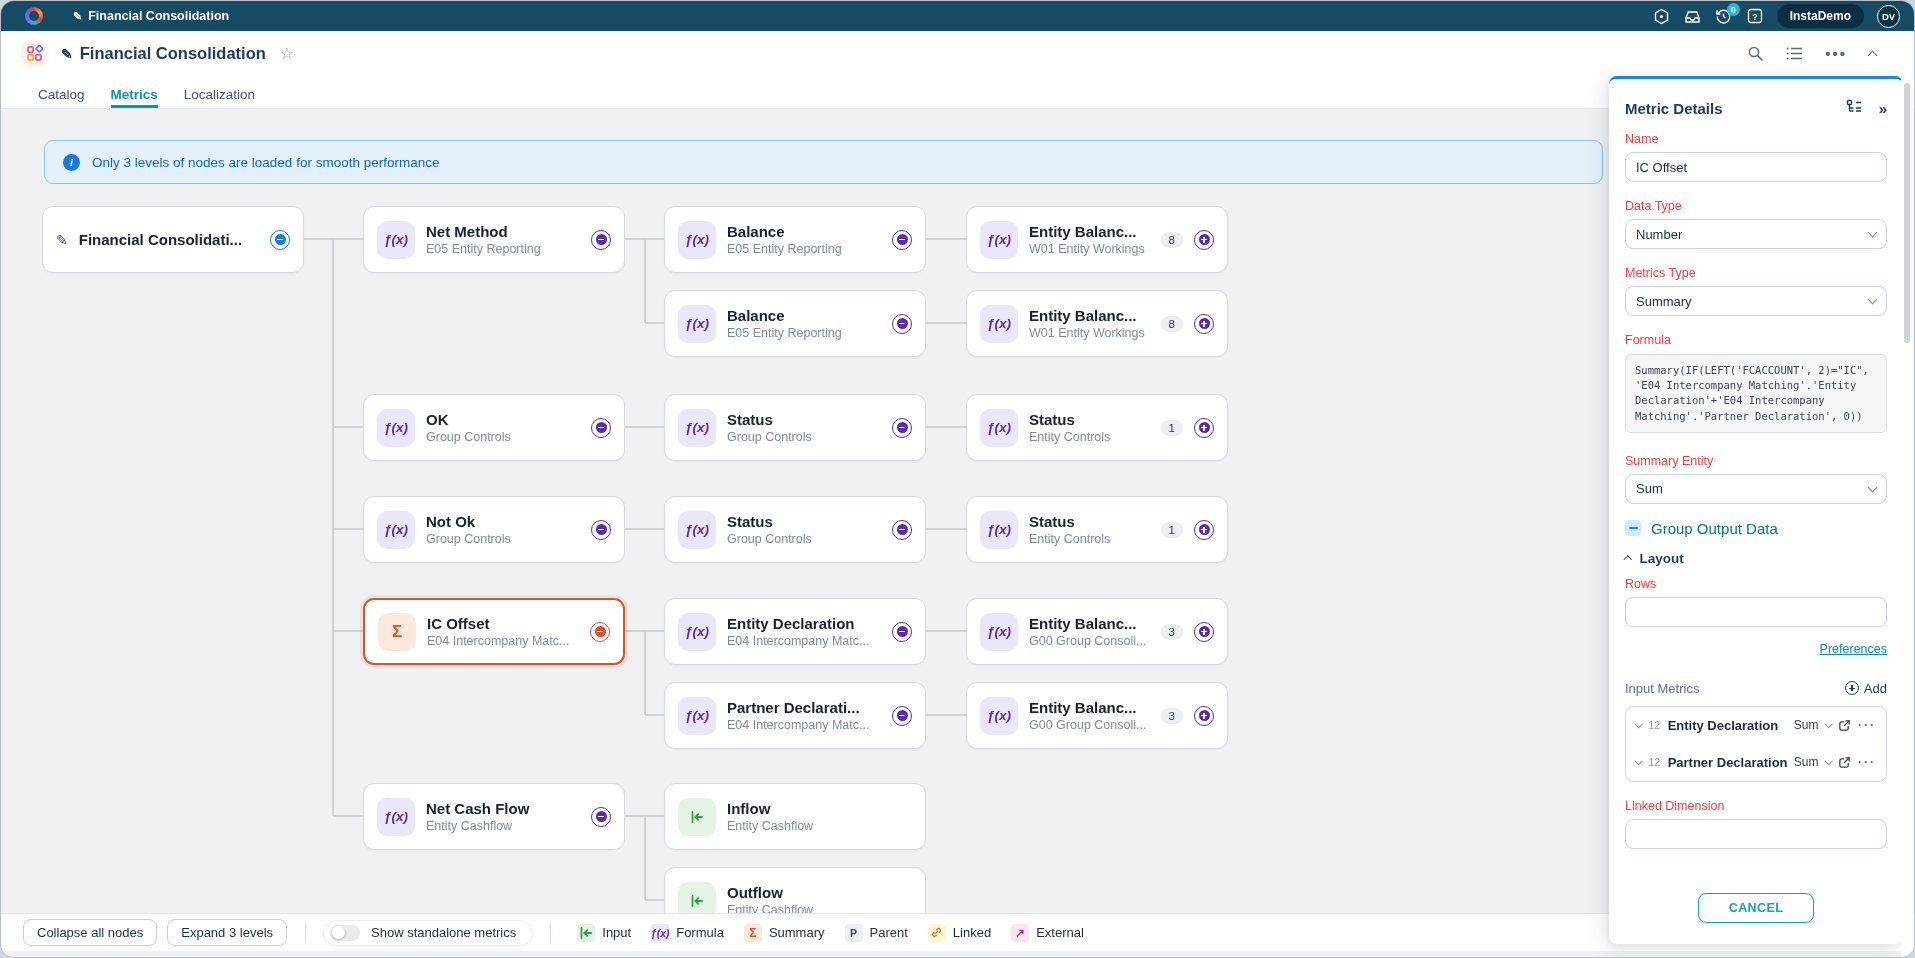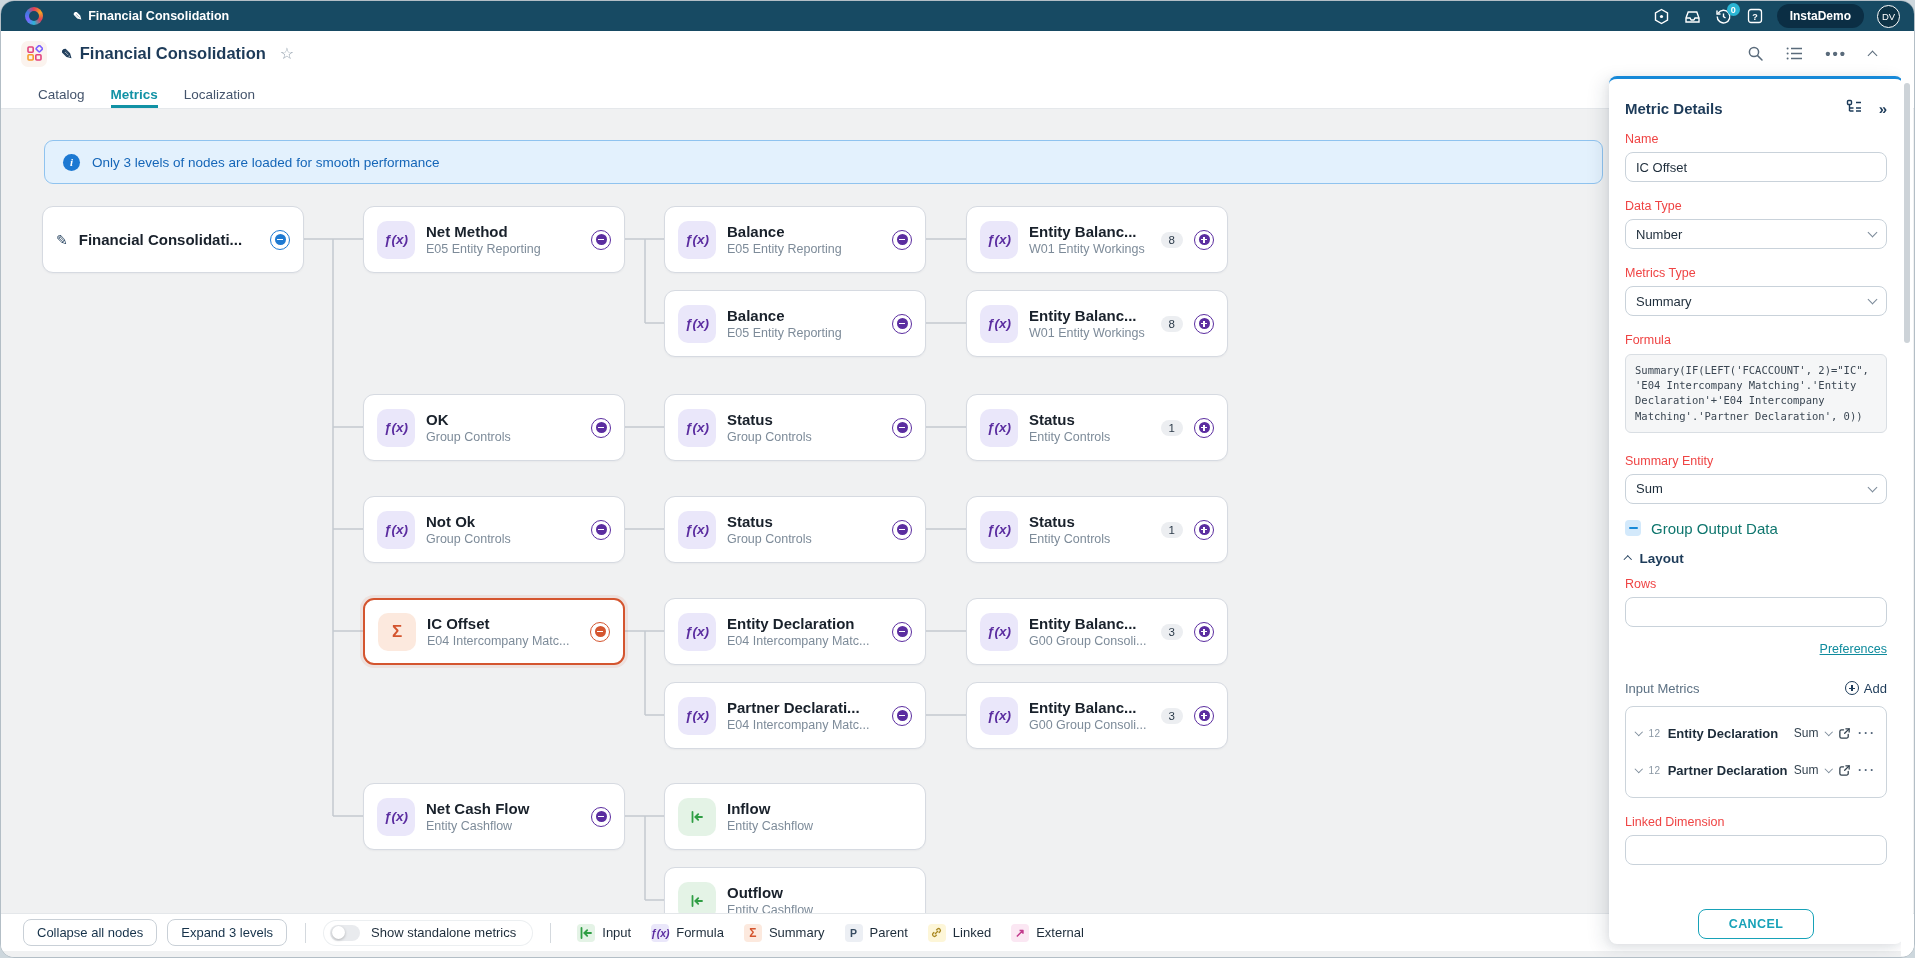--- a/index.html
+++ b/index.html
@@ -9,21 +9,21 @@
   
   .topbar { height:30px; background:#174a63; display:flex; align-items:center; color:#fff; padding:0 14px; }
   .logo { width:18px; height:18px; border-radius:50%; background:conic-gradient(#e23e57,#f5a623,#e23e57,#29b6d8,#7b61ff,#3f7ae0,#e23e57); position:relative; margin-left:10px; }
   .logo::after { content:""; position:absolute; inset:4px; border-radius:50%; background:#174a63; }
   .topbar-title { margin-left:30px; font-size:12.5px; font-weight:bold; display:flex; align-items:center; gap:6px; }
   .topbar-right { margin-left:auto; display:flex; align-items:center; gap:13px; }
   .tb-icon { width:18px; height:18px; display:flex; align-items:center; justify-content:center; color:#fff; position:relative; cursor:pointer; }
   .tb-icon svg { display:block; }
   .count-badge { position:absolute; top:-4px; right:-7px; background:#2ab5d4; color:#fff; font-size:9px; font-weight:bold; min-width:13px; height:13px; border-radius:7px; display:flex; align-items:center; justify-content:center; padding:0 3px; }
   .demo-pill { background:#0b2e44; border-radius:13px; padding:5px 13px; font-size:12px; font-weight:bold; cursor:pointer; }
-  .avatar { width:23px; height:23px; border-radius:50%; background:#0e3346; border:1.5px solid #fff; color:#fff; font-size:9.5px; font-weight:normal; display:flex; align-items:center; justify-content:center; cursor:pointer; }
+  .avatar { width:23px; height:23px; border-radius:50%; background:#0e3346; border:1.5px solid #fff; color:#fff; font-size:9.5px; font-weight:bold; display:flex; align-items:center; justify-content:center; cursor:pointer; }
 
   
   .header { height:45px; background:#fff; display:flex; align-items:center; padding:0 20px; }
   .app-chip { width:26px; height:26px; border-radius:7px; background:#fbf3ee; display:flex; align-items:center; justify-content:center; }
   .page-title { margin-left:14px; font-size:16.5px; font-weight:bold; color:#1d3b59; display:flex; align-items:center; gap:7px; }
   .star { margin-left:14px; color:#93a0ad; font-size:16px; cursor:pointer; }
   .header-right { margin-left:auto; display:flex; align-items:center; gap:22px; margin-right:18px; color:#5a6b7b; }
   .hicon { cursor:pointer; display:flex; align-items:center; }
 
   
@@ -95,21 +95,21 @@
   .section-label { font-size:13.5px; font-weight:bold; color:#1d3b59; }
   .pref-row { margin-top:12px; text-align:right; }
   .pref-link { font-size:12.5px; color:#0f8b9d; text-decoration:underline; cursor:pointer; }
   .im-header { margin-top:24px; display:flex; align-items:center; }
   .im-label { font-size:13px; color:#5b7083; }
   .add-btn { margin-left:auto; display:flex; align-items:center; gap:5px; font-size:13px; color:#1d3b59; cursor:pointer; }
   .plus-circ { width:14px; height:14px; border-radius:50%; border:1.4px solid #1d3b59; position:relative; }
   .plus-circ::before, .plus-circ::after { content:""; position:absolute; background:#1d3b59; }
   .plus-circ::before { left:3px; right:3px; top:5.3px; height:1.4px; }
   .plus-circ::after { top:3px; bottom:3px; left:5.3px; width:1.4px; }
-  .im-box { margin-top:10px; border:1px solid #ccd4db; border-radius:8px; padding:8px 10px; }
+  .im-box { margin-top:10px; border:1px solid #ccd4db; border-radius:8px; padding:0 10px; }
   .im-row { display:flex; align-items:center; height:37px; gap:7px; }
   .im-type { font-size:10px; color:#8a97a4; letter-spacing:0.5px; }
   .im-name { font-size:13px; font-weight:bold; color:#1d2c3a; flex:1; white-space:nowrap; overflow:hidden; }
   .im-right { display:flex; align-items:center; gap:7px; color:#33424f; font-size:12px; }
   .dots { letter-spacing:2px; color:#55677c; font-weight:bold; cursor:pointer; }
   .cancel-wrap { margin-top:44px; text-align:center; }
   .cancel-btn { border:1.6px solid #17a2b8; color:#17a2b8; background:#fff; border-radius:8px; padding:7px 30px; font-size:12.5px; font-weight:bold; letter-spacing:0.4px; cursor:pointer; font-family:inherit; }
 
   
   .scroll-strip { position:absolute; top:62px; right:1px; width:12px; bottom:1px; background:#fff; z-index:11; }

